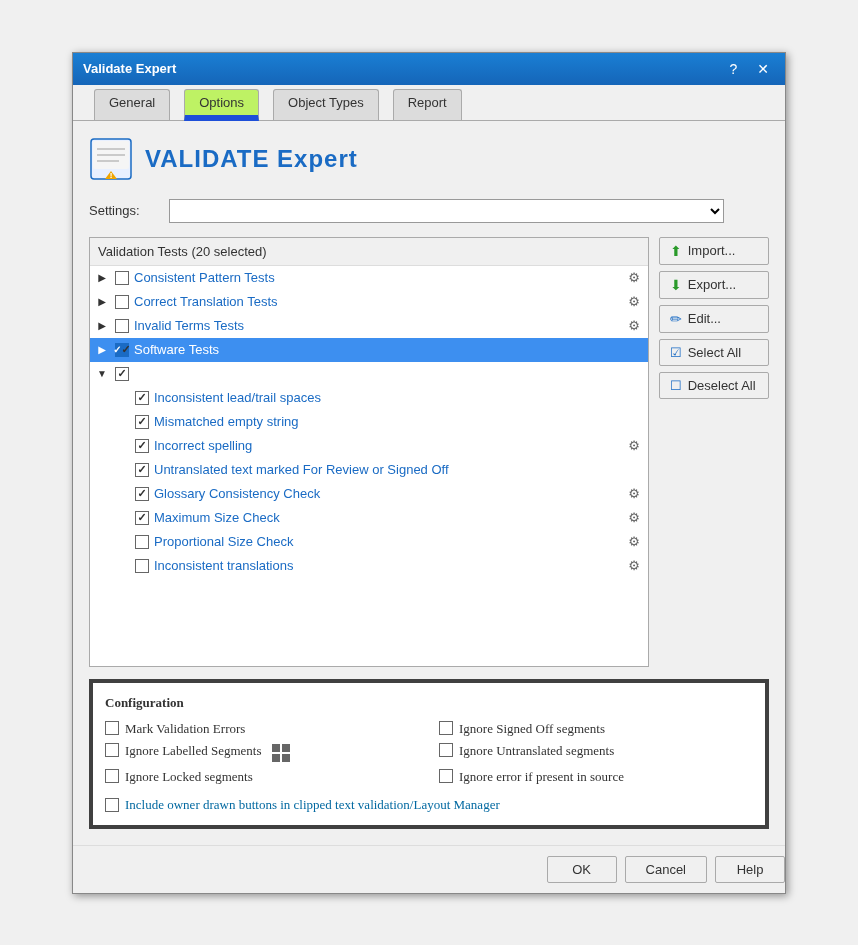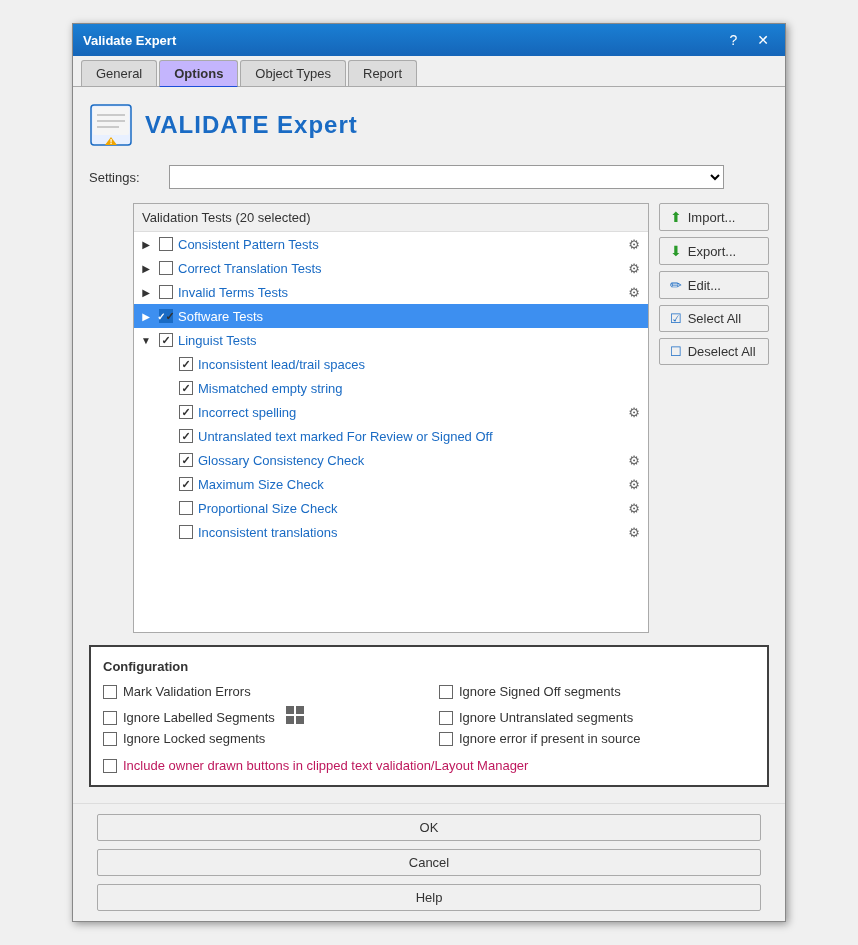--- a/index.html
+++ b/index.html
@@ -46,38 +46,38 @@
       cursor: pointer;
       font-size: 14px;
       padding: 2px 6px;
       line-height: 1;
     }
 
     .tab-bar {
       background: #f0f0f0;
       border-bottom: 1px solid #aaa;
       display: flex;
-      padding: 4px 8px 0;
-      gap: 2px;
+      padding: 4px 21px 0;
+      gap: 14px;
     }
     .tab {
       padding: 5px 14px;
       border: 1px solid #aaa;
       border-bottom: none;
       background: #dcdcdc;
       cursor: pointer;
       border-radius: 3px 3px 0 0;
       font-size: 13px;
       color: #333;
     }
     .tab.active {
-      background: #c4b5fd;
-      border-bottom: 1px solid #1d4ed8;
+      background: #bef264;
+      border-bottom: 6px solid #1d4ed8;
       margin-bottom: -1px;
-      font-weight: bold;
+      font-weight: normal;
       z-index: 1;
     }
 
     .content {
       padding: 16px;
       background: #f0f0f0;
     }
 
     .header-section {
       display: flex;
@@ -114,21 +114,20 @@
       border: 1px solid #999;
       background: white;
       font-size: 13px;
       padding: 0 4px;
       max-width: 555px;
     }
 
     .main-area {
       display: flex;
       gap: 10px;
-      margin-left: 44px;
     }
     .validation-panel {
       flex: 1;
       border: 1px solid #aaa;
       background: white;
       overflow: hidden;
     }
     .validation-header {
       padding: 6px 8px;
       font-size: 13px;
@@ -221,67 +220,67 @@
       border: 1px solid #aaa;
       background: #f0f0f0;
       cursor: pointer;
       font-size: 13px;
       color: #333;
       border-radius: 2px;
       white-space: nowrap;
     }
 
     .config-section {
-      border: 2px solid #404040;
+      border: 4px solid #404040;
       padding: 12px;
       margin-top: 12px;
       background: white;
+      font-family: Liberation Serif, serif;
     }
     .config-title {
       font-size: 13px;
       font-weight: bold;
       color: #333;
       margin-bottom: 10px;
     }
     .config-grid {
       display: grid;
       grid-template-columns: 1fr 1fr;
       gap: 6px 20px;
     }
     .config-item {
       display: flex;
-      align-items: flex-end;
+      align-items: flex-start;
       gap: 6px;
       font-size: 13px;
       color: #333;
     }
     .config-checkbox {
       width: 14px;
       height: 14px;
       border: 1px solid #666;
       background: white;
       flex-shrink: 0;
     }
     .config-item-full {
       grid-column: 1 / -1;
       display: flex;
       align-items: center;
       gap: 6px;
       font-size: 13px;
-      color: #be185d;
+      color: #0369a1;
     }
 
     .bottom-bar {
-      padding: 10px 24px;
+      padding: 10px 0;
       display: flex;
       justify-content: flex-end;
       gap: 8px;
       background: #f0f0f0;
       border-top: 1px solid #ddd;
-      flex-direction: column;
     }
     .dialog-btn {
       padding: 5px 20px;
       border: 1px solid #aaa;
       background: #f0f0f0;
       cursor: pointer;
       font-size: 13px;
       color: #333;
       border-radius: 2px;
       min-width: 70px;
@@ -365,21 +364,20 @@
             <span class="expand-btn">▶</span>
             <span class="checkbox checked" style="background:#1a6bc4; border-color:#1a6bc4;">
               <span style="color:white;font-size:10px;font-weight:bold;">✓</span>
             </span>
             <span class="item-text">Software Tests</span>
           </div>
 
           <div class="list-item">
             <span class="expand-btn">▼</span>
             <span class="checkbox checked"></span>
-            <span class="item-text">Linguist Tests</span>
           </div>
 
           <div class="list-item">
             <span class="child-indent"></span>
             <span class="checkbox checked"></span>
             <span class="item-text">Inconsistent lead/trail spaces</span>
           </div>
 
           <div class="list-item">
             <span class="child-indent"></span>

